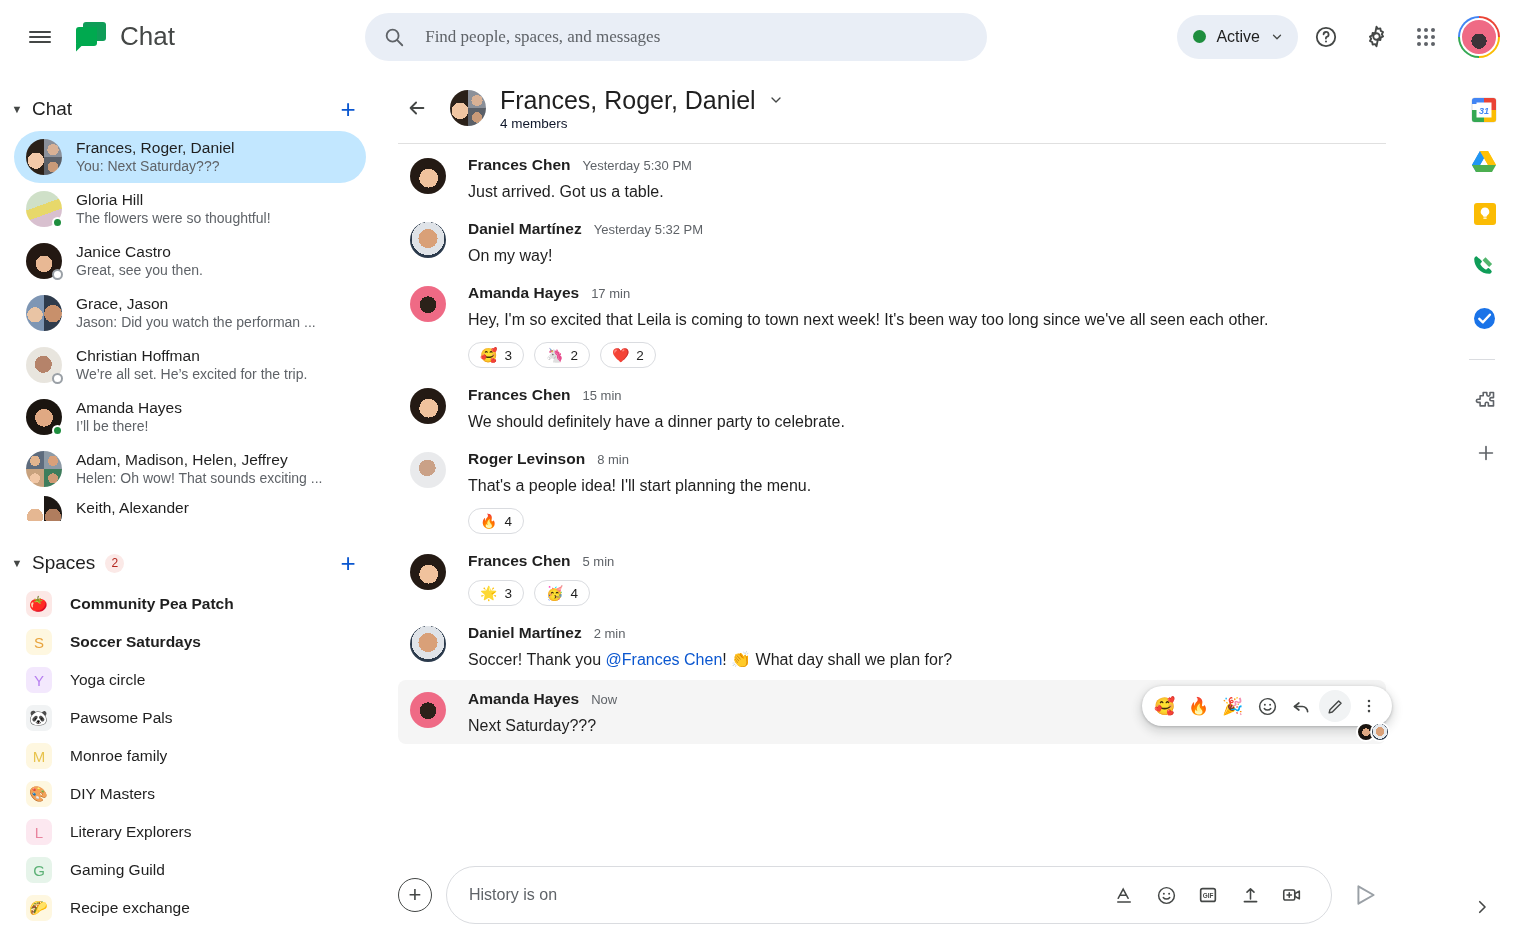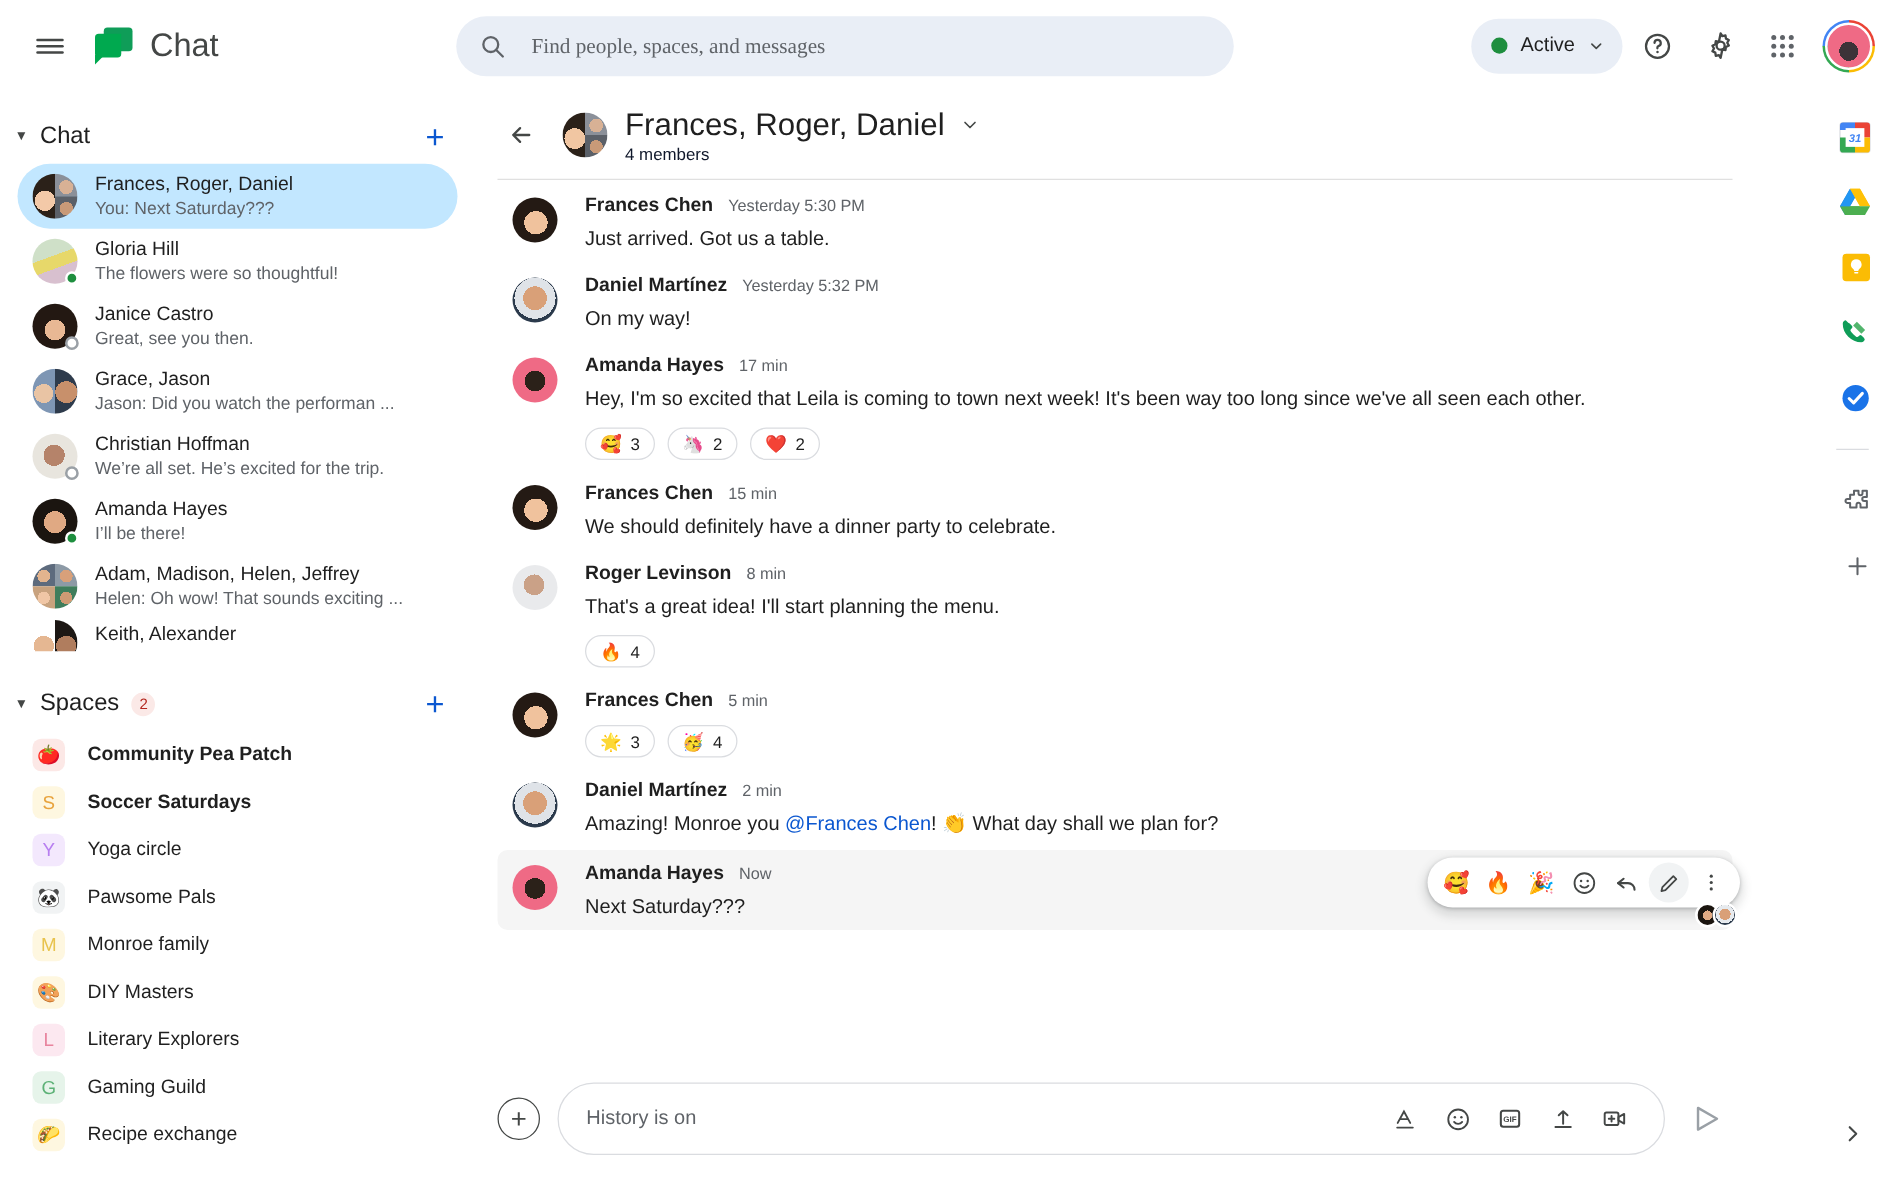--- a/index.html
+++ b/index.html
@@ -513,21 +513,21 @@
             </div>
           </div>
 
           <div class="msg" style="padding-top:16px;">
             <div class="mav" style="background:radial-gradient(circle at 48% 44%,#caa187 0 30%,#e9eaec 30% 100%)"></div>
             <div class="msg-body">
               <div class="msg-meta">
                 <span class="msg-author">Roger Levinson</span>
                 <span class="msg-time">8 min</span>
               </div>
-              <div class="msg-text">That's a great idea! I'll start planning the menu.</div>
+              <div class="msg-text">That's a people idea! I'll start planning the menu.</div>
               <div class="reactions">
                 <div class="reaction">
                   <span class="emo">🔥</span>
                   <span>4</span>
                 </div>
               </div>
             </div>
           </div>
 
           <div class="msg" style="padding-top:18px;">
@@ -550,21 +550,21 @@
             </div>
           </div>
 
           <div class="msg" style="padding-top:18px;">
             <div class="mav" style="background:radial-gradient(circle at 50% 46%,#d9a078 0 36%,#dfe3e8 36% 62%,#2b3a4c 62% 100%)"></div>
             <div class="msg-body">
               <div class="msg-meta">
                 <span class="msg-author">Daniel Martínez</span>
                 <span class="msg-time">2 min</span>
               </div>
-              <div class="msg-text"><span>Amazing! Monroe you </span><span class="mention">@Frances Chen</span><span>! 👏 What day shall we plan for?</span></div>
+              <div class="msg-text"><span>Soccer! Thank you </span><span class="mention">@Frances Chen</span><span>! 👏 What day shall we plan for?</span></div>
             </div>
           </div>
 
           <div class="msg hovered" style="padding-top:10px;margin-top:8px;">
             <div class="mav" style="background:radial-gradient(circle at 50% 52%,#2b2119 0 32%,#ef6a85 32% 100%)"></div>
             <div class="msg-body">
               <div class="msg-meta">
                 <span class="msg-author">Amanda Hayes</span>
                 <span class="msg-time">Now</span>
               </div>

